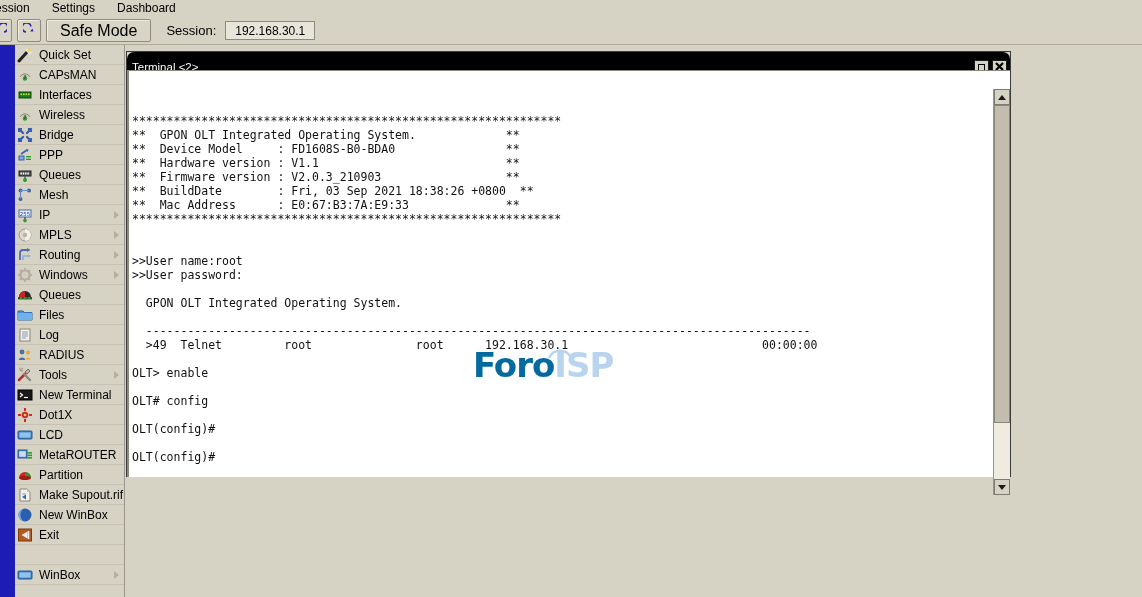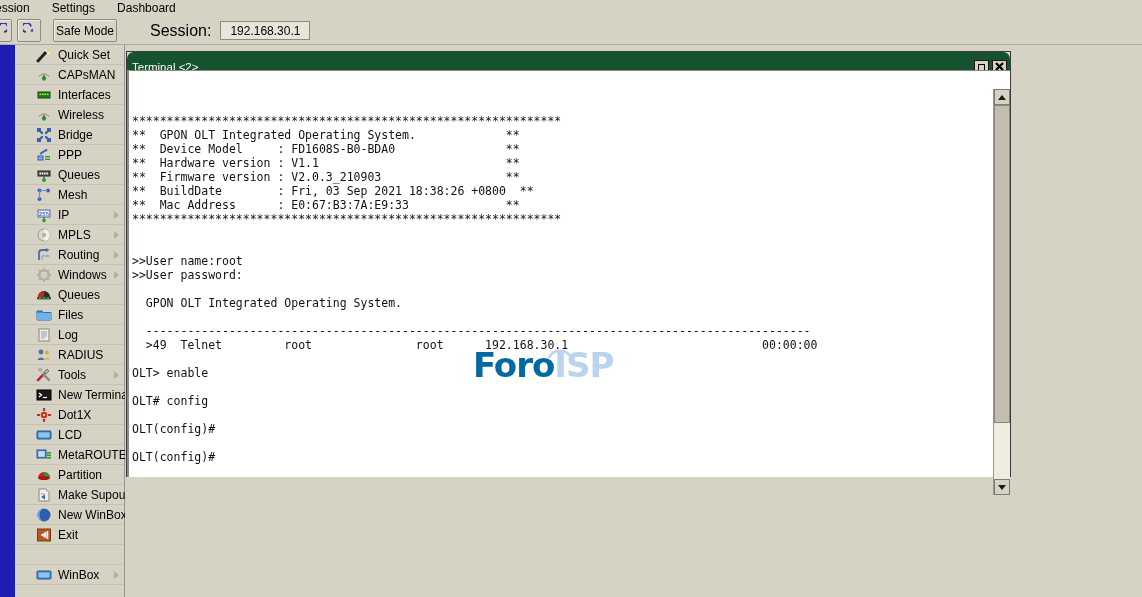--- a/index.html
+++ b/index.html
@@ -41,32 +41,31 @@
     width: 22px; height: 21px;
     background: #d8d4c6;
     border: 1px solid #8e8a7d;
     border-radius: 2px;
     display: flex; align-items: center; justify-content: center;
     box-shadow: inset 1px 1px 0 #f0ece0;
     cursor: pointer;
   }
   .tbtn:first-child { margin-left: -12px; }
   .safemode {
-    margin-left: 7px;
-    height: 21px; padding: 0 2px;
+    height: 21px; padding: 0 13px;
     background: #d8d4c6;
     border: 1px solid #8e8a7d;
     border-radius: 2px;
     box-shadow: inset 1px 1px 0 #f0ece0;
     display: flex; align-items: center;
-    font-size: 12px; color: #000;
+    font-size: 16px; color: #000;
     cursor: pointer; white-space: nowrap;
   }
   .sesslabel {
-    margin-left: 28px; font-size: 16px; color: #000;
+    margin-left: 10px; font-size: 13px; color: #000;
   }
   .sessbox {
     margin-left: 4px;
     height: 17px; min-width: 78px;
     background: #e8e5da;
     border: 1px solid #8e8a7d;
     display: flex; align-items: center; justify-content: center;
     font-size: 12px; color: #000;
     padding: 0 5px;
     cursor: text;
@@ -85,21 +84,21 @@
     position: absolute; left: 15px; top: 45px;
     width: 110px; height: 552px;
     background: #d6d2c4;
     border-right: 1px solid #9b968a;
     box-sizing: border-box;
   }
   .sitem {
     position: relative;
     height: 20px;
     display: flex; align-items: center;
-    padding-left: 21px;
+    padding-left: 2px;
     border-bottom: 1px solid #c6c1b2;
     font-size: 12px; color: #000;
     cursor: pointer;
     box-sizing: border-box;
   }
   .sitem .ic {
     width: 16px; height: 16px;
     margin-right: 6px;
     flex: 0 0 16px;
     display: flex; align-items: center; justify-content: center;
@@ -125,21 +124,21 @@
   
   .win {
     position: absolute; left: 1px; top: 6px;
     width: 885px; height: 426px;
     border: 1px solid #3a3a3a;
     background: #d6d2c4;
     box-sizing: border-box;
   }
   .wintitle {
     height: 30px;
-    background: #14532d;
+    background: #000000;
     display: flex; align-items: center;
     padding-left: 5px;
     color: #ffffff; font-size: 11.5px;
     box-sizing: border-box;
     user-select: none;
     border-radius: 7px;
   }
   .wintitle .t { flex: 1; white-space: nowrap; }
   .wbtn {
     width: 13px; height: 13px;

